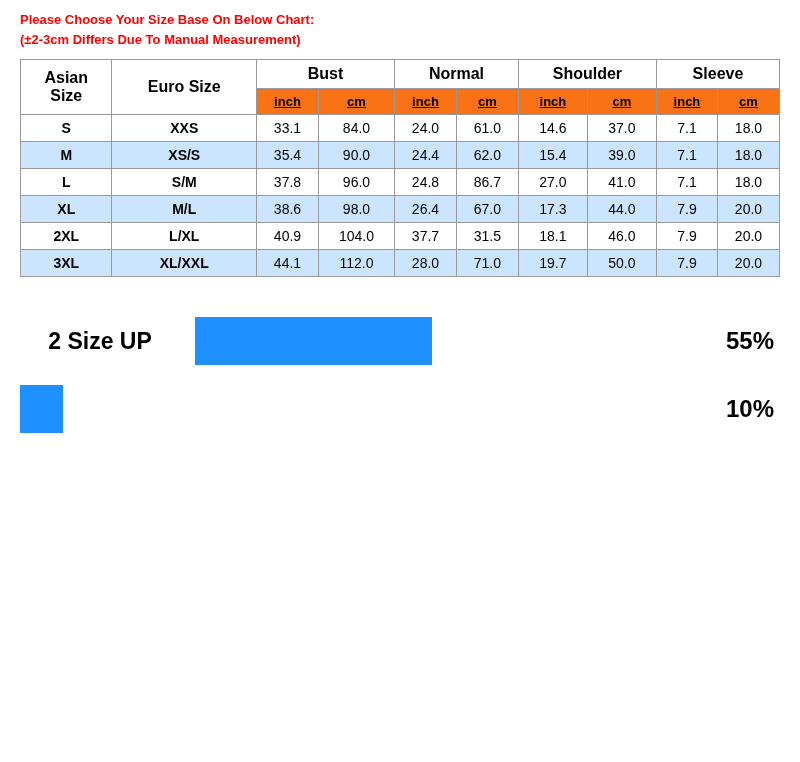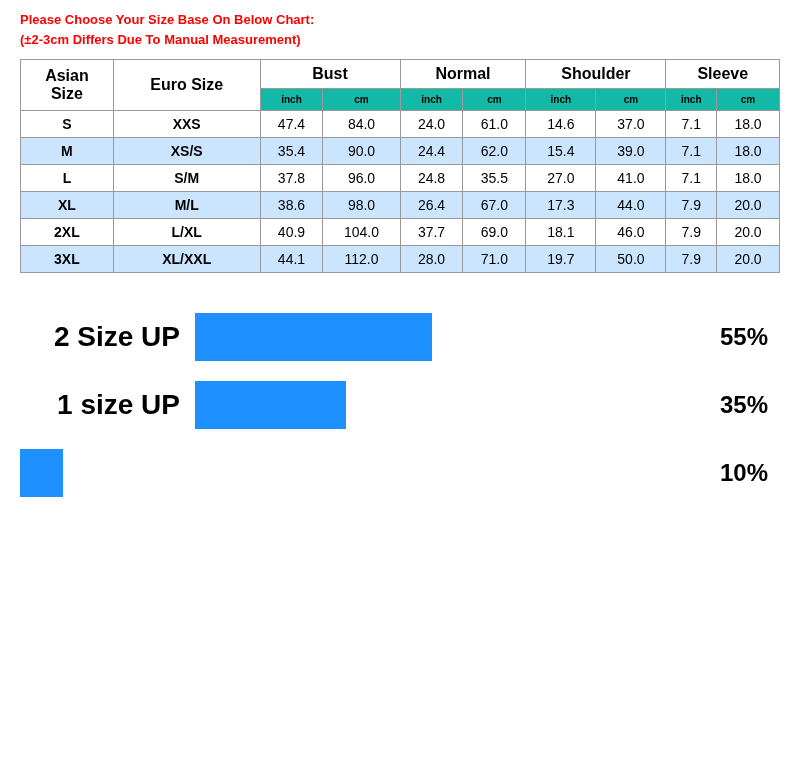--- a/index.html
+++ b/index.html
@@ -32,22 +32,23 @@
       font-size: 14px;
     }
 
     .header-group th {
       background: #fff;
       font-weight: bold;
       font-size: 16px;
     }
 
     .sub-header th {
-      background: #14b8a6;
-      font-size: 10px;
+      background: #f97316;
+      font-size: 13px;
+      text-decoration: underline;
     }
 
     .row-even td {
       background: #cce5ff;
     }
 
     .row-odd td {
       background: #fff;
     }
 
@@ -59,44 +60,45 @@
       padding: 10px 0;
     }
 
     .bar-row {
       display: flex;
       align-items: center;
       margin-bottom: 20px;
     }
 
     .bar-label {
-      font-size: 28px;
+      font-size: 23px;
       font-weight: bold;
       width: 160px;
-      text-align: right;
+      text-align: center;
       margin-right: 15px;
       color: #000;
     }
 
     .bar-container {
       flex: 1;
       height: 48px;
       margin-right: 15px;
     }
 
     .bar {
       height: 100%;
       background: #1e90ff;
     }
 
     .bar-percent {
       font-size: 24px;
       font-weight: bold;
       color: #000;
       min-width: 60px;
+      text-align: center;
     }
   </style>
 </head>
 <body>
 
 <div>
   <div class="header-text">
     <div>Please Choose Your Size Base On Below Chart:</div>
     <div>(±2-3cm Differs Due To Manual Measurement)</div>
   </div>
@@ -120,21 +122,21 @@
       <th>inch</th>
       <th>cm</th>
       <th>inch</th>
       <th>cm</th>
     </tr>
   </thead>
   <tbody id="table-body">
   <tr class="row-odd">
         <td class="bold-cell">S</td>
         <td class="bold-cell">XXS</td>
-        <td>47.4</td>
+        <td>33.1</td>
         <td>84.0</td>
         <td>24.0</td>
         <td>61.0</td>
         <td>14.6</td>
         <td>37.0</td>
         <td>7.1</td>
         <td>18.0</td>
       </tr>
       <tr class="row-even">
         <td class="bold-cell">M</td>
@@ -147,21 +149,21 @@
         <td>39.0</td>
         <td>7.1</td>
         <td>18.0</td>
       </tr>
       <tr class="row-odd">
         <td class="bold-cell">L</td>
         <td class="bold-cell">S/M</td>
         <td>37.8</td>
         <td>96.0</td>
         <td>24.8</td>
-        <td>35.5</td>
+        <td>86.7</td>
         <td>27.0</td>
         <td>41.0</td>
         <td>7.1</td>
         <td>18.0</td>
       </tr>
       <tr class="row-even">
         <td class="bold-cell">XL</td>
         <td class="bold-cell">M/L</td>
         <td>38.6</td>
         <td>98.0</td>
@@ -171,21 +173,21 @@
         <td>44.0</td>
         <td>7.9</td>
         <td>20.0</td>
       </tr>
       <tr class="row-odd">
         <td class="bold-cell">2XL</td>
         <td class="bold-cell">L/XL</td>
         <td>40.9</td>
         <td>104.0</td>
         <td>37.7</td>
-        <td>69.0</td>
+        <td>31.5</td>
         <td>18.1</td>
         <td>46.0</td>
         <td>7.9</td>
         <td>20.0</td>
       </tr>
       <tr class="row-even">
         <td class="bold-cell">3XL</td>
         <td class="bold-cell">XL/XXL</td>
         <td>44.1</td>
         <td>112.0</td>
@@ -201,25 +203,18 @@
 
 <div class="bar-section" id="bar-section">
 <div class="bar-row">
       <div class="bar-label">2 Size UP</div>
       <div class="bar-container">
         <div class="bar" style="width: 236.5px;"></div>
       </div>
       <div class="bar-percent">55%</div>
     </div>
     <div class="bar-row">
-      <div class="bar-label">1 size UP</div>
-      <div class="bar-container">
-        <div class="bar" style="width: 150.5px;"></div>
-      </div>
-      <div class="bar-percent">35%</div>
-    </div>
-    <div class="bar-row">
       <div class="bar-container">
         <div class="bar" style="width: 43px;"></div>
       </div>
       <div class="bar-percent">10%</div>
     </div>
   </div>
 
 </body></html>

